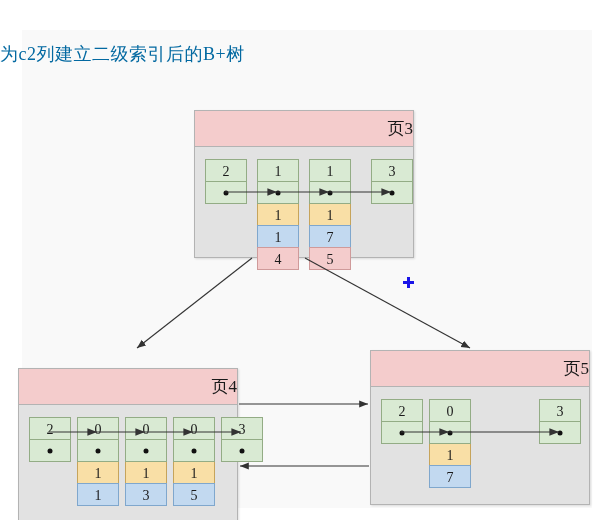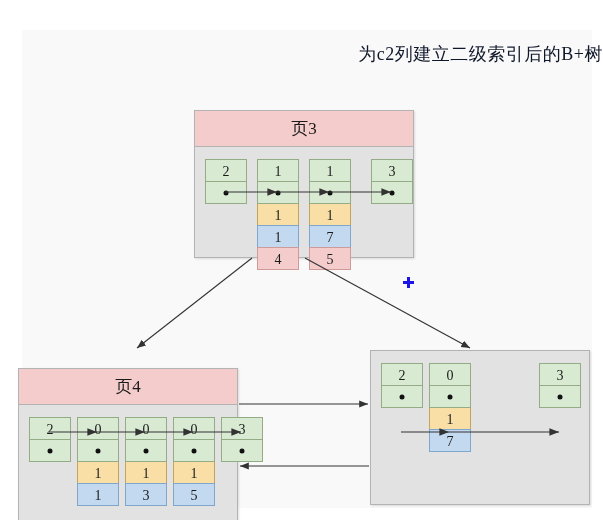--- a/index.html
+++ b/index.html
@@ -6,28 +6,28 @@
   body{
     width:603px;height:520px;position:relative;overflow:hidden;
     background:#ffffff;
     font-family:"Liberation Sans","DejaVu Sans",sans-serif;
   }
   #canvas{
     position:absolute;left:22px;top:30px;width:570px;height:478px;
     background:#f9f9f9;
   }
   #title{
-    position:absolute;left:0;top:42px;width:603px;text-align:right;
-    font-size:18px;color:#0f172a;letter-spacing:.5px;white-space:nowrap;
+    position:absolute;left:0;top:42px;width:603px;text-align:left;
+    font-size:18px;color:#0369a1;letter-spacing:.5px;white-space:nowrap;
     font-family:"Liberation Serif","DejaVu Serif",serif;
   }
   .page{position:absolute;border:1px solid #b3b3b3;box-sizing:border-box;
         box-shadow:1px 1px 2px rgba(0,0,0,.12);background:#e2e2e2;}
   .page-head{
-    height:35px;line-height:35px;text-align:center;
+    height:35px;line-height:35px;text-align:right;
     background:#f4cccc;border-bottom:1px solid #b3b3b3;
     font-size:17px;color:#1a1a1a;
     font-family:"Liberation Serif","DejaVu Serif",serif;
   }
   .page-body{position:relative;width:100%;height:calc(100% - 36px);}
   .rec{position:absolute;width:42px;box-sizing:border-box;}
   .cell{
     height:23px;line-height:23px;text-align:center;font-size:14px;
     color:#1a1a1a;border:1px solid #9ab08c;box-sizing:border-box;
     margin-top:-1px;
@@ -110,20 +110,21 @@
           <div class="cell c-orange">1</div>
           <div class="cell c-blue">5</div>
         </div>
         <div class="rec" style="left: 202px; top: 12px;">
           <div class="cell c-green">3</div>
           <div class="cell c-green ptr"></div>
         </div>
       </div>
     </div>
     <div class="page" style="left: 370px; top: 350px; width: 220px; height: 155px;">
+      <div class="page-head">页5</div>
       <div class="page-body">
         <div class="rec" style="left: 10px; top: 12px;">
           <div class="cell c-green">2</div>
           <div class="cell c-green ptr"></div>
         </div>
         <div class="rec" style="left: 58px; top: 12px;">
           <div class="cell c-green">0</div>
           <div class="cell c-green ptr"></div>
           <div class="cell c-orange">1</div>
           <div class="cell c-blue">7</div>

